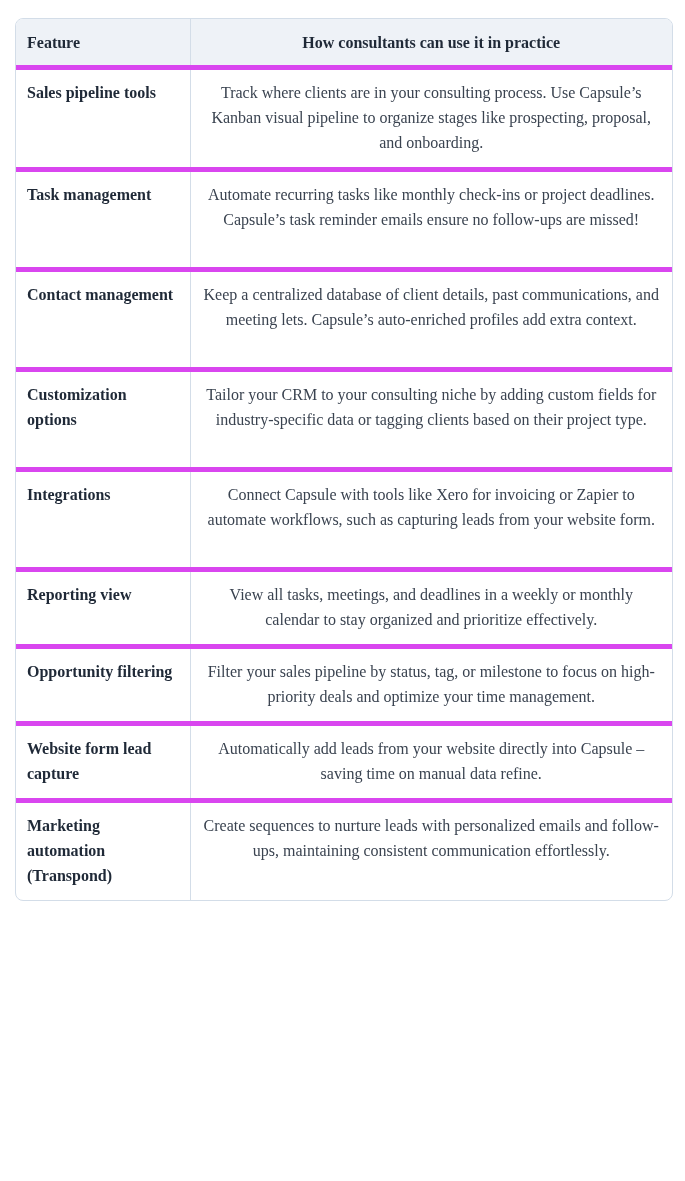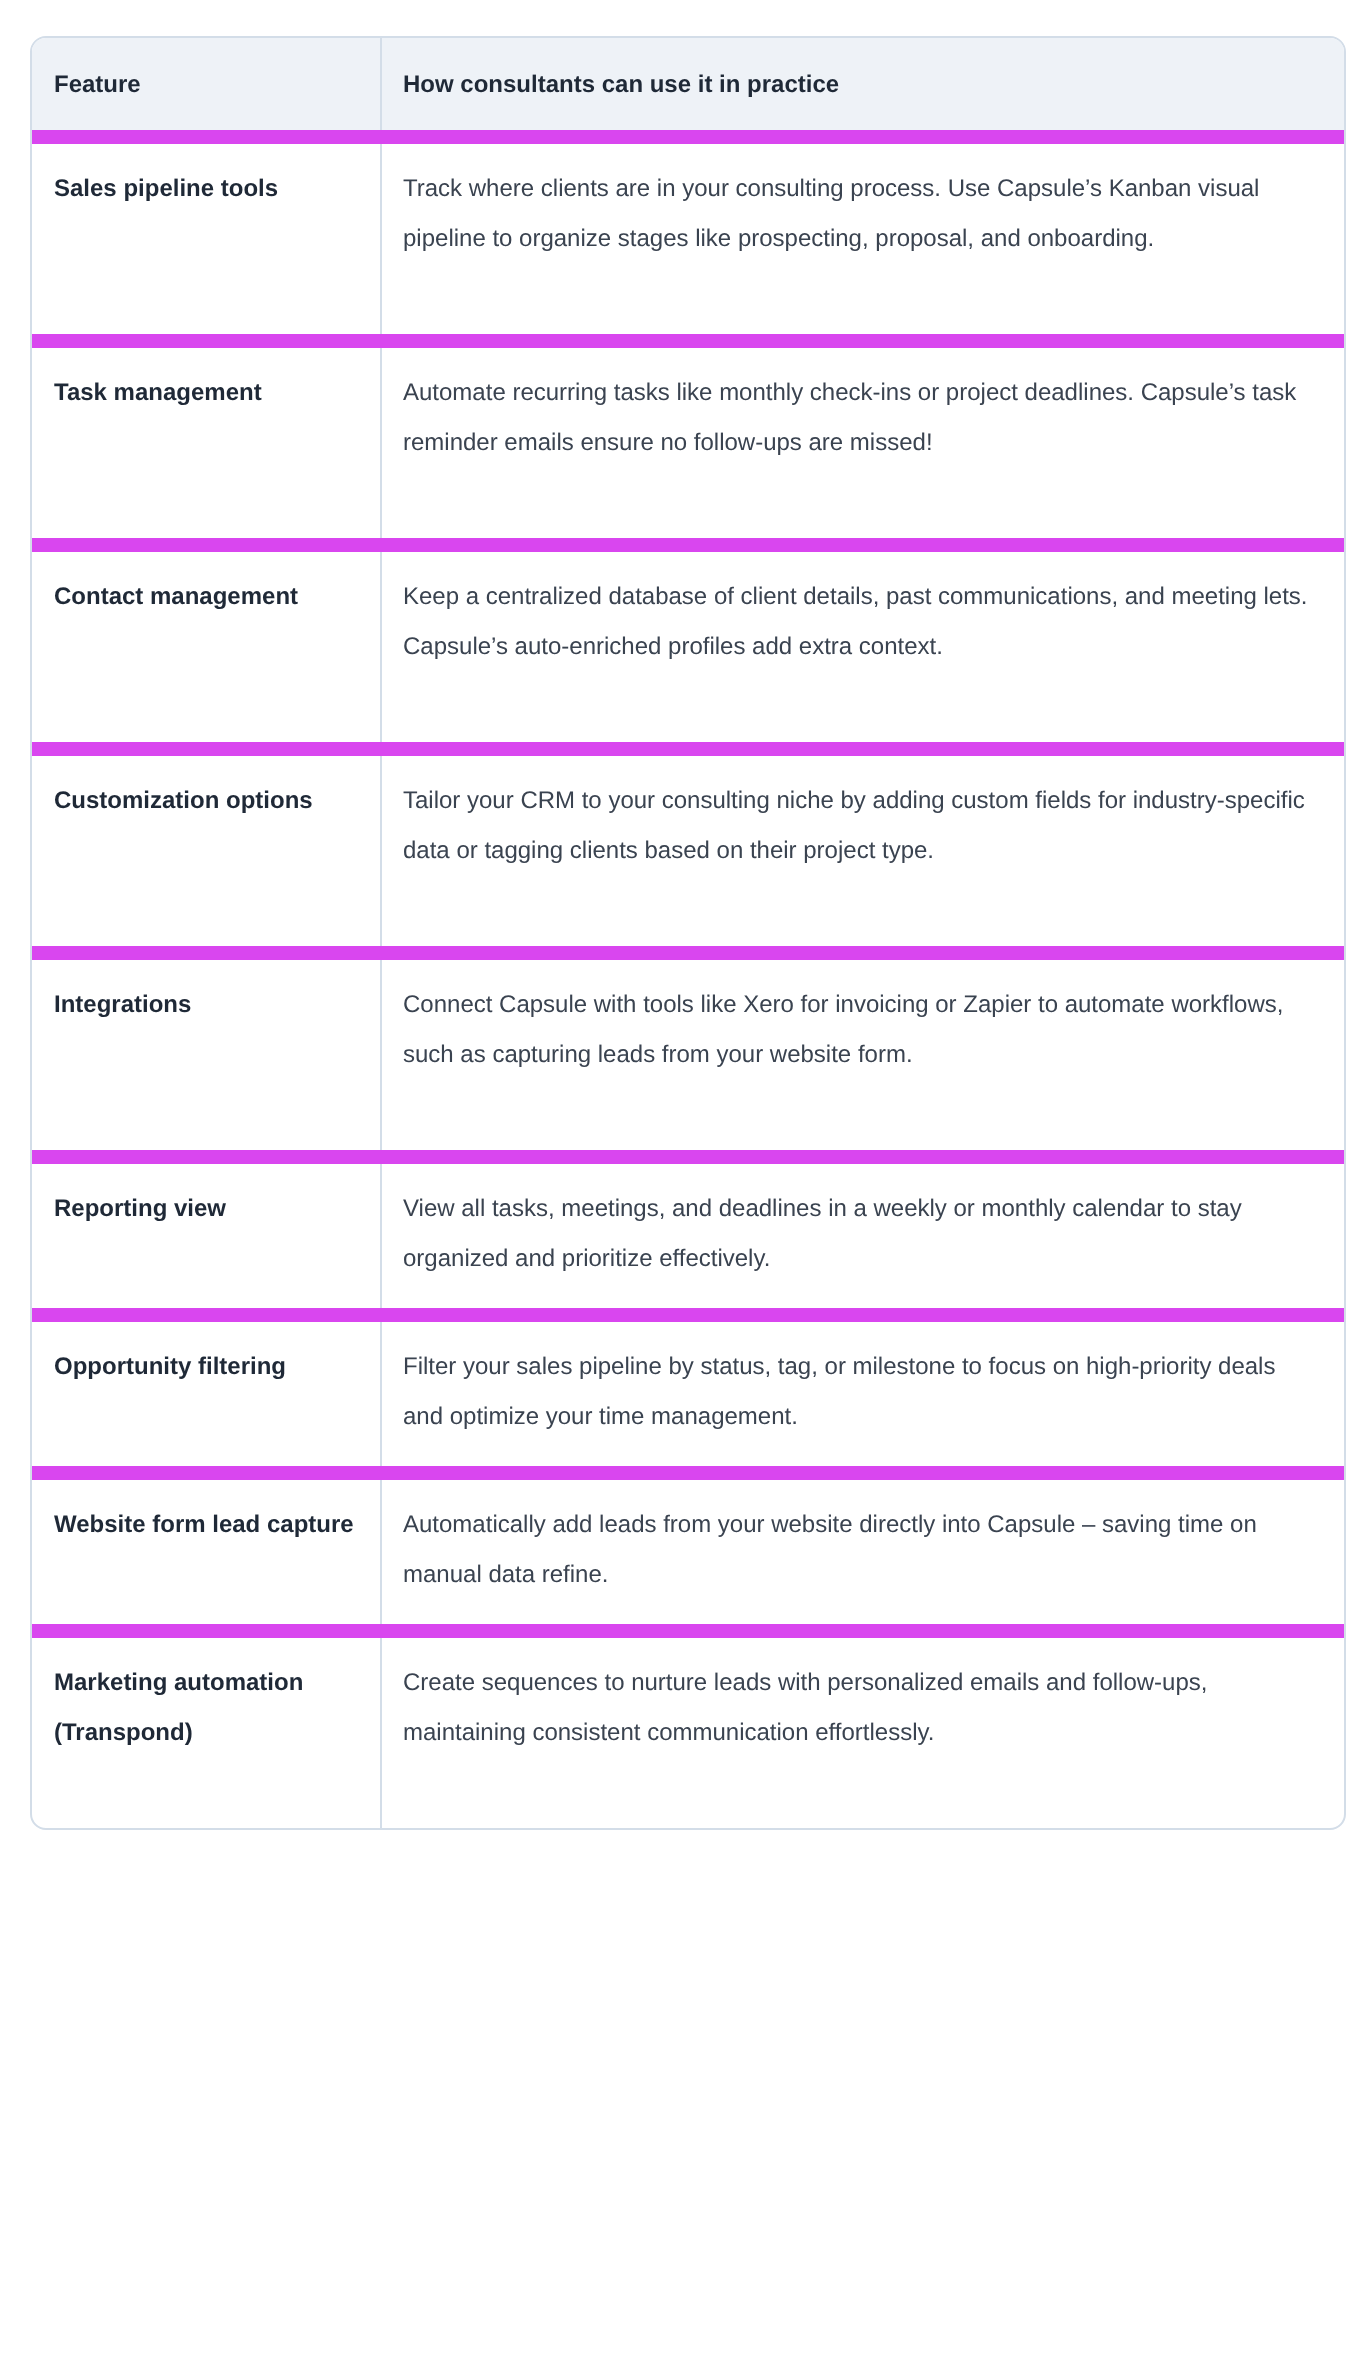--- a/index.html
+++ b/index.html
@@ -2,24 +2,24 @@
 <html><head>
   <meta charset="utf-8">
   <style>
     html, body { margin: 0; padding: 0; background: #ffffff; }
     body { width: 685px; height: 1181px; position: relative; overflow: hidden;
       font-family: "Liberation Sans", "DejaVu Sans", sans-serif; color: #2b3440; }
     .table-wrap { position: absolute; left: 15px; top: 18px; width: 656px;
       border: 1px solid #d3dde8; border-radius: 8px; overflow: hidden; background: #fff; }
     table { width: 100%; border-collapse: collapse; table-layout: fixed; }
     col.c1 { width: 174px; }
-    th, td { text-align: left; vertical-align: top; font-size: 12px; line-height: 25px; }
+    th, td { text-align: left; vertical-align: top; font-size: 16px; line-height: 25px; font-family: Liberation Serif, serif; }
     th { background: #eef2f7; font-weight: bold; color: #1f2937; padding: 11px 11px 10px 11px; height: 24px; }
-    td { padding: 10px 11px 12px 11px; border-top: 7px solid #d946ef; color: #3a4350; }
-    th + th, td + td { border-left: 1px solid #d3dde8; }
+    td { padding: 10px 11px 12px 11px; border-top: 5px solid #d946ef; color: #3a4350; }
+    th + th, td + td { border-left: 1px solid #d3dde8; text-align: center; }
     td.feat { font-weight: bold; color: #1f2937; }
     tr.r3 td { height: 73px; }
     tr.r2 td { height: 48px; }
   </style>
 </head>
 <body>
 
 <div class="table-wrap">
   <table>
     <colgroup>

